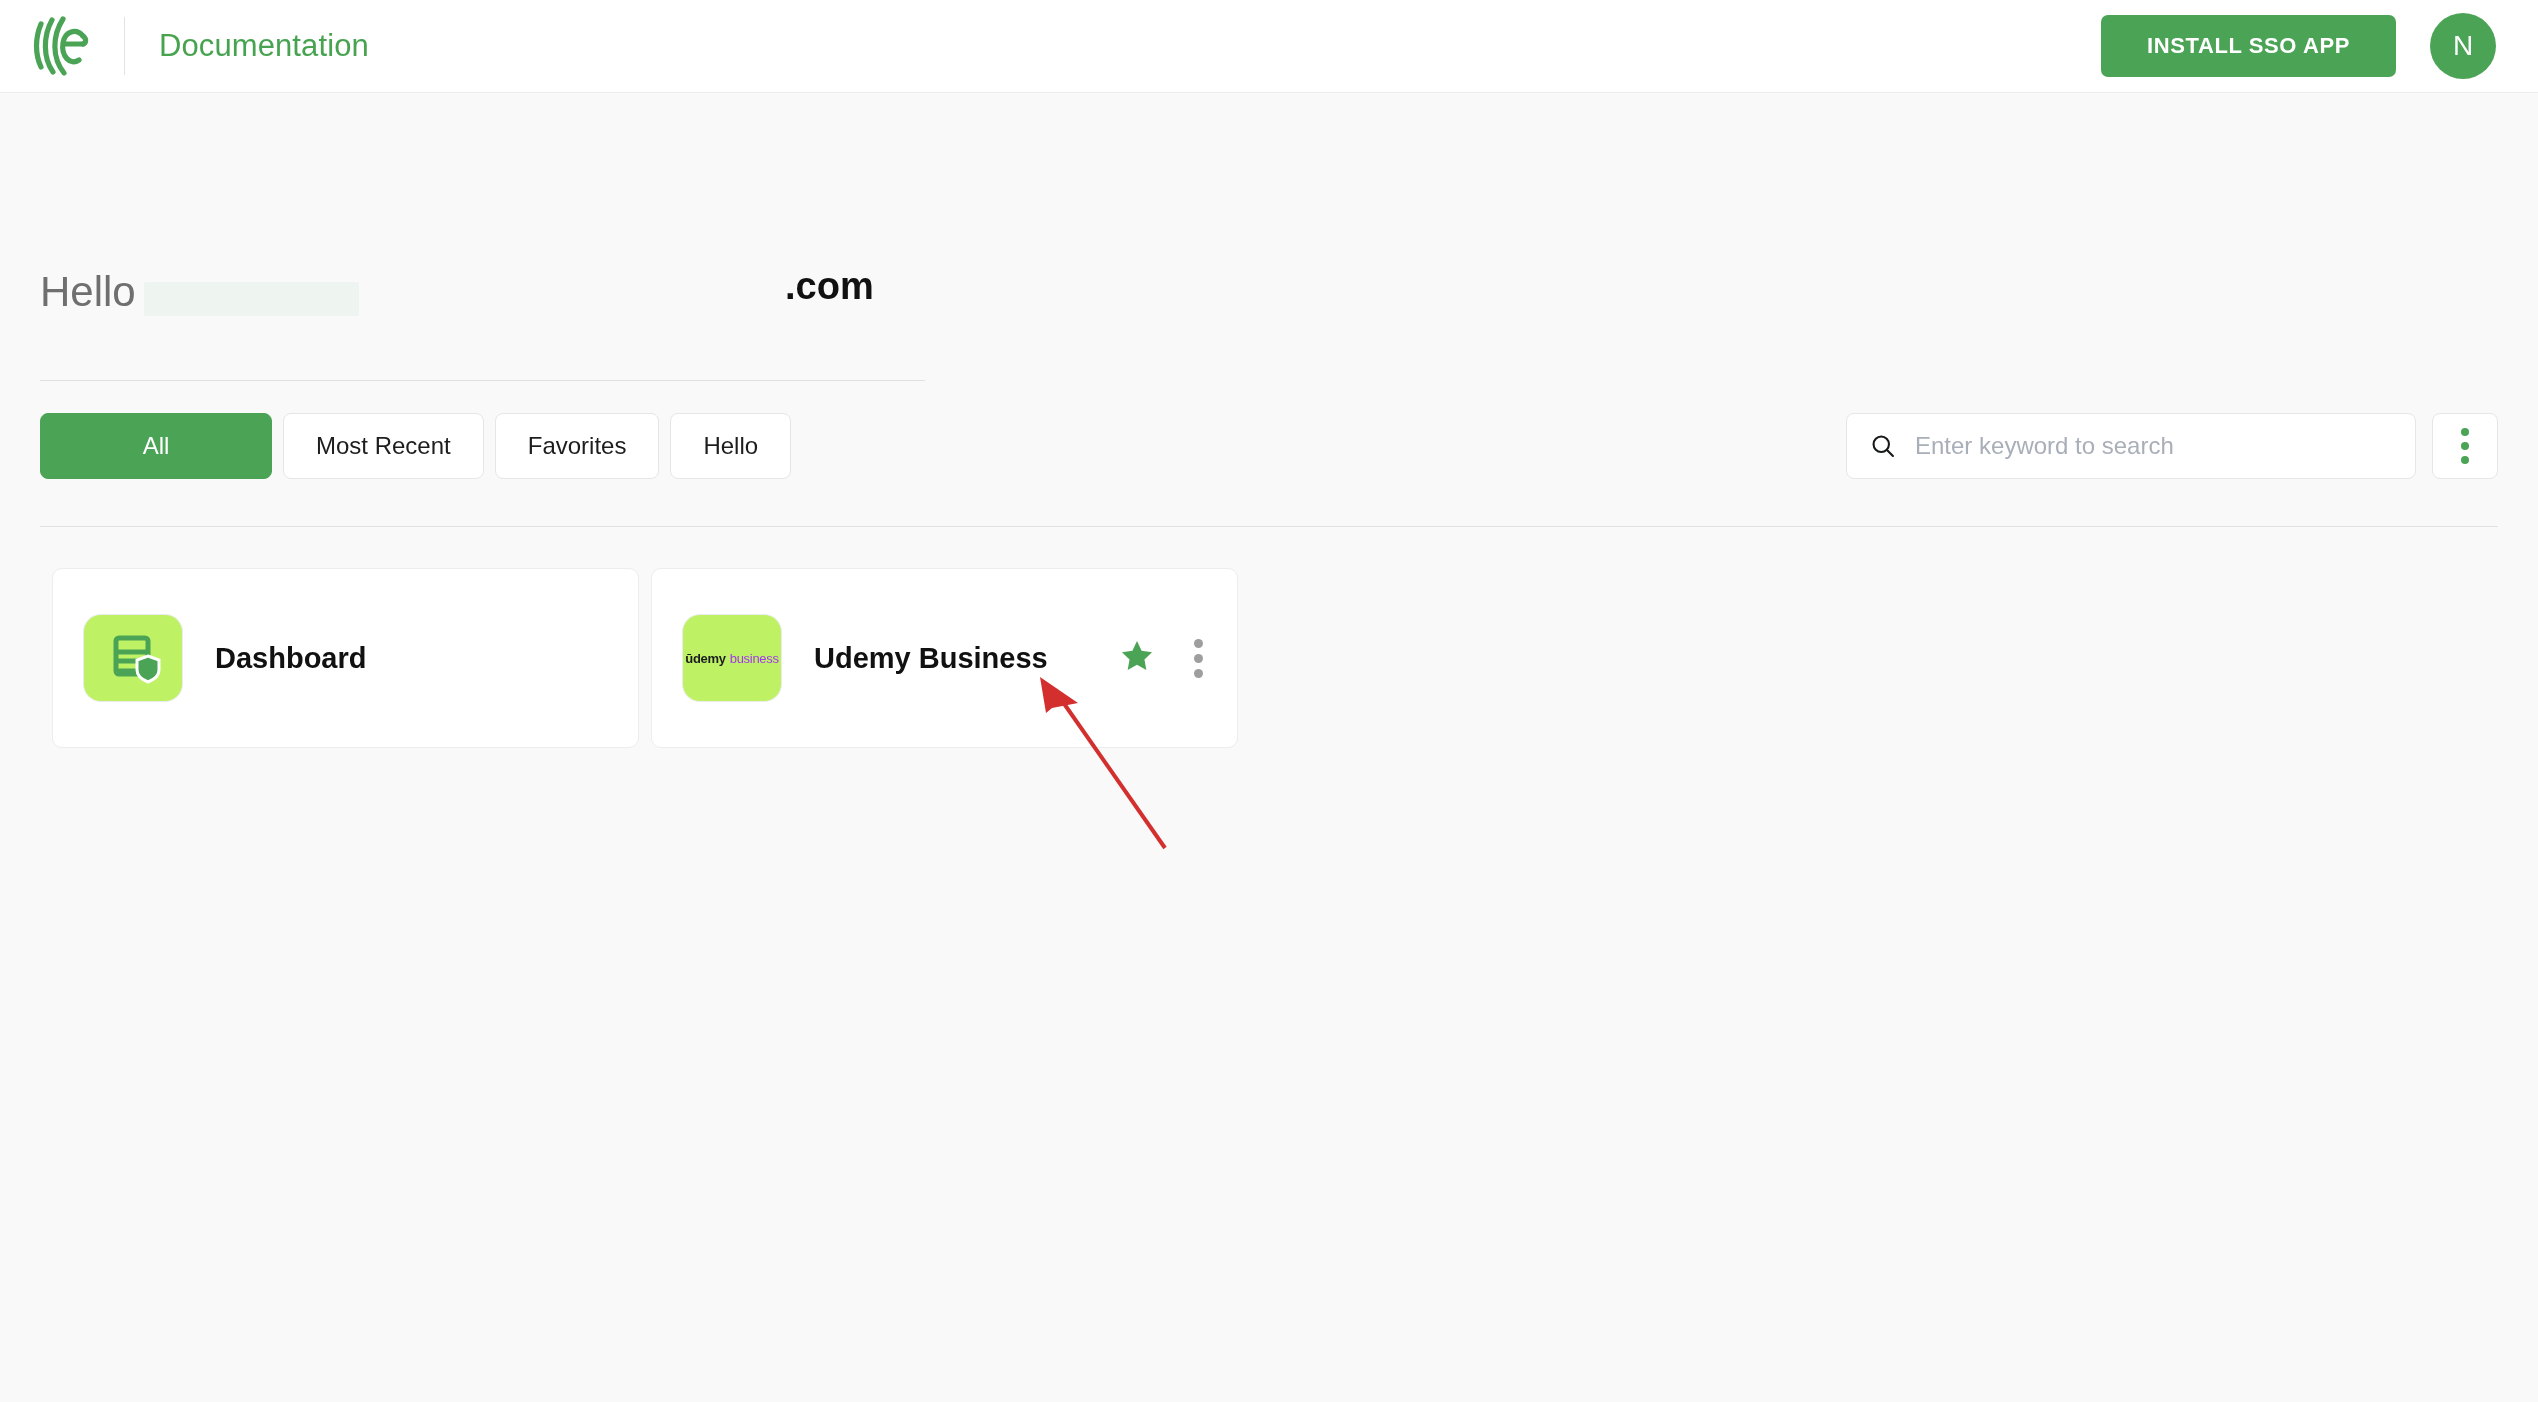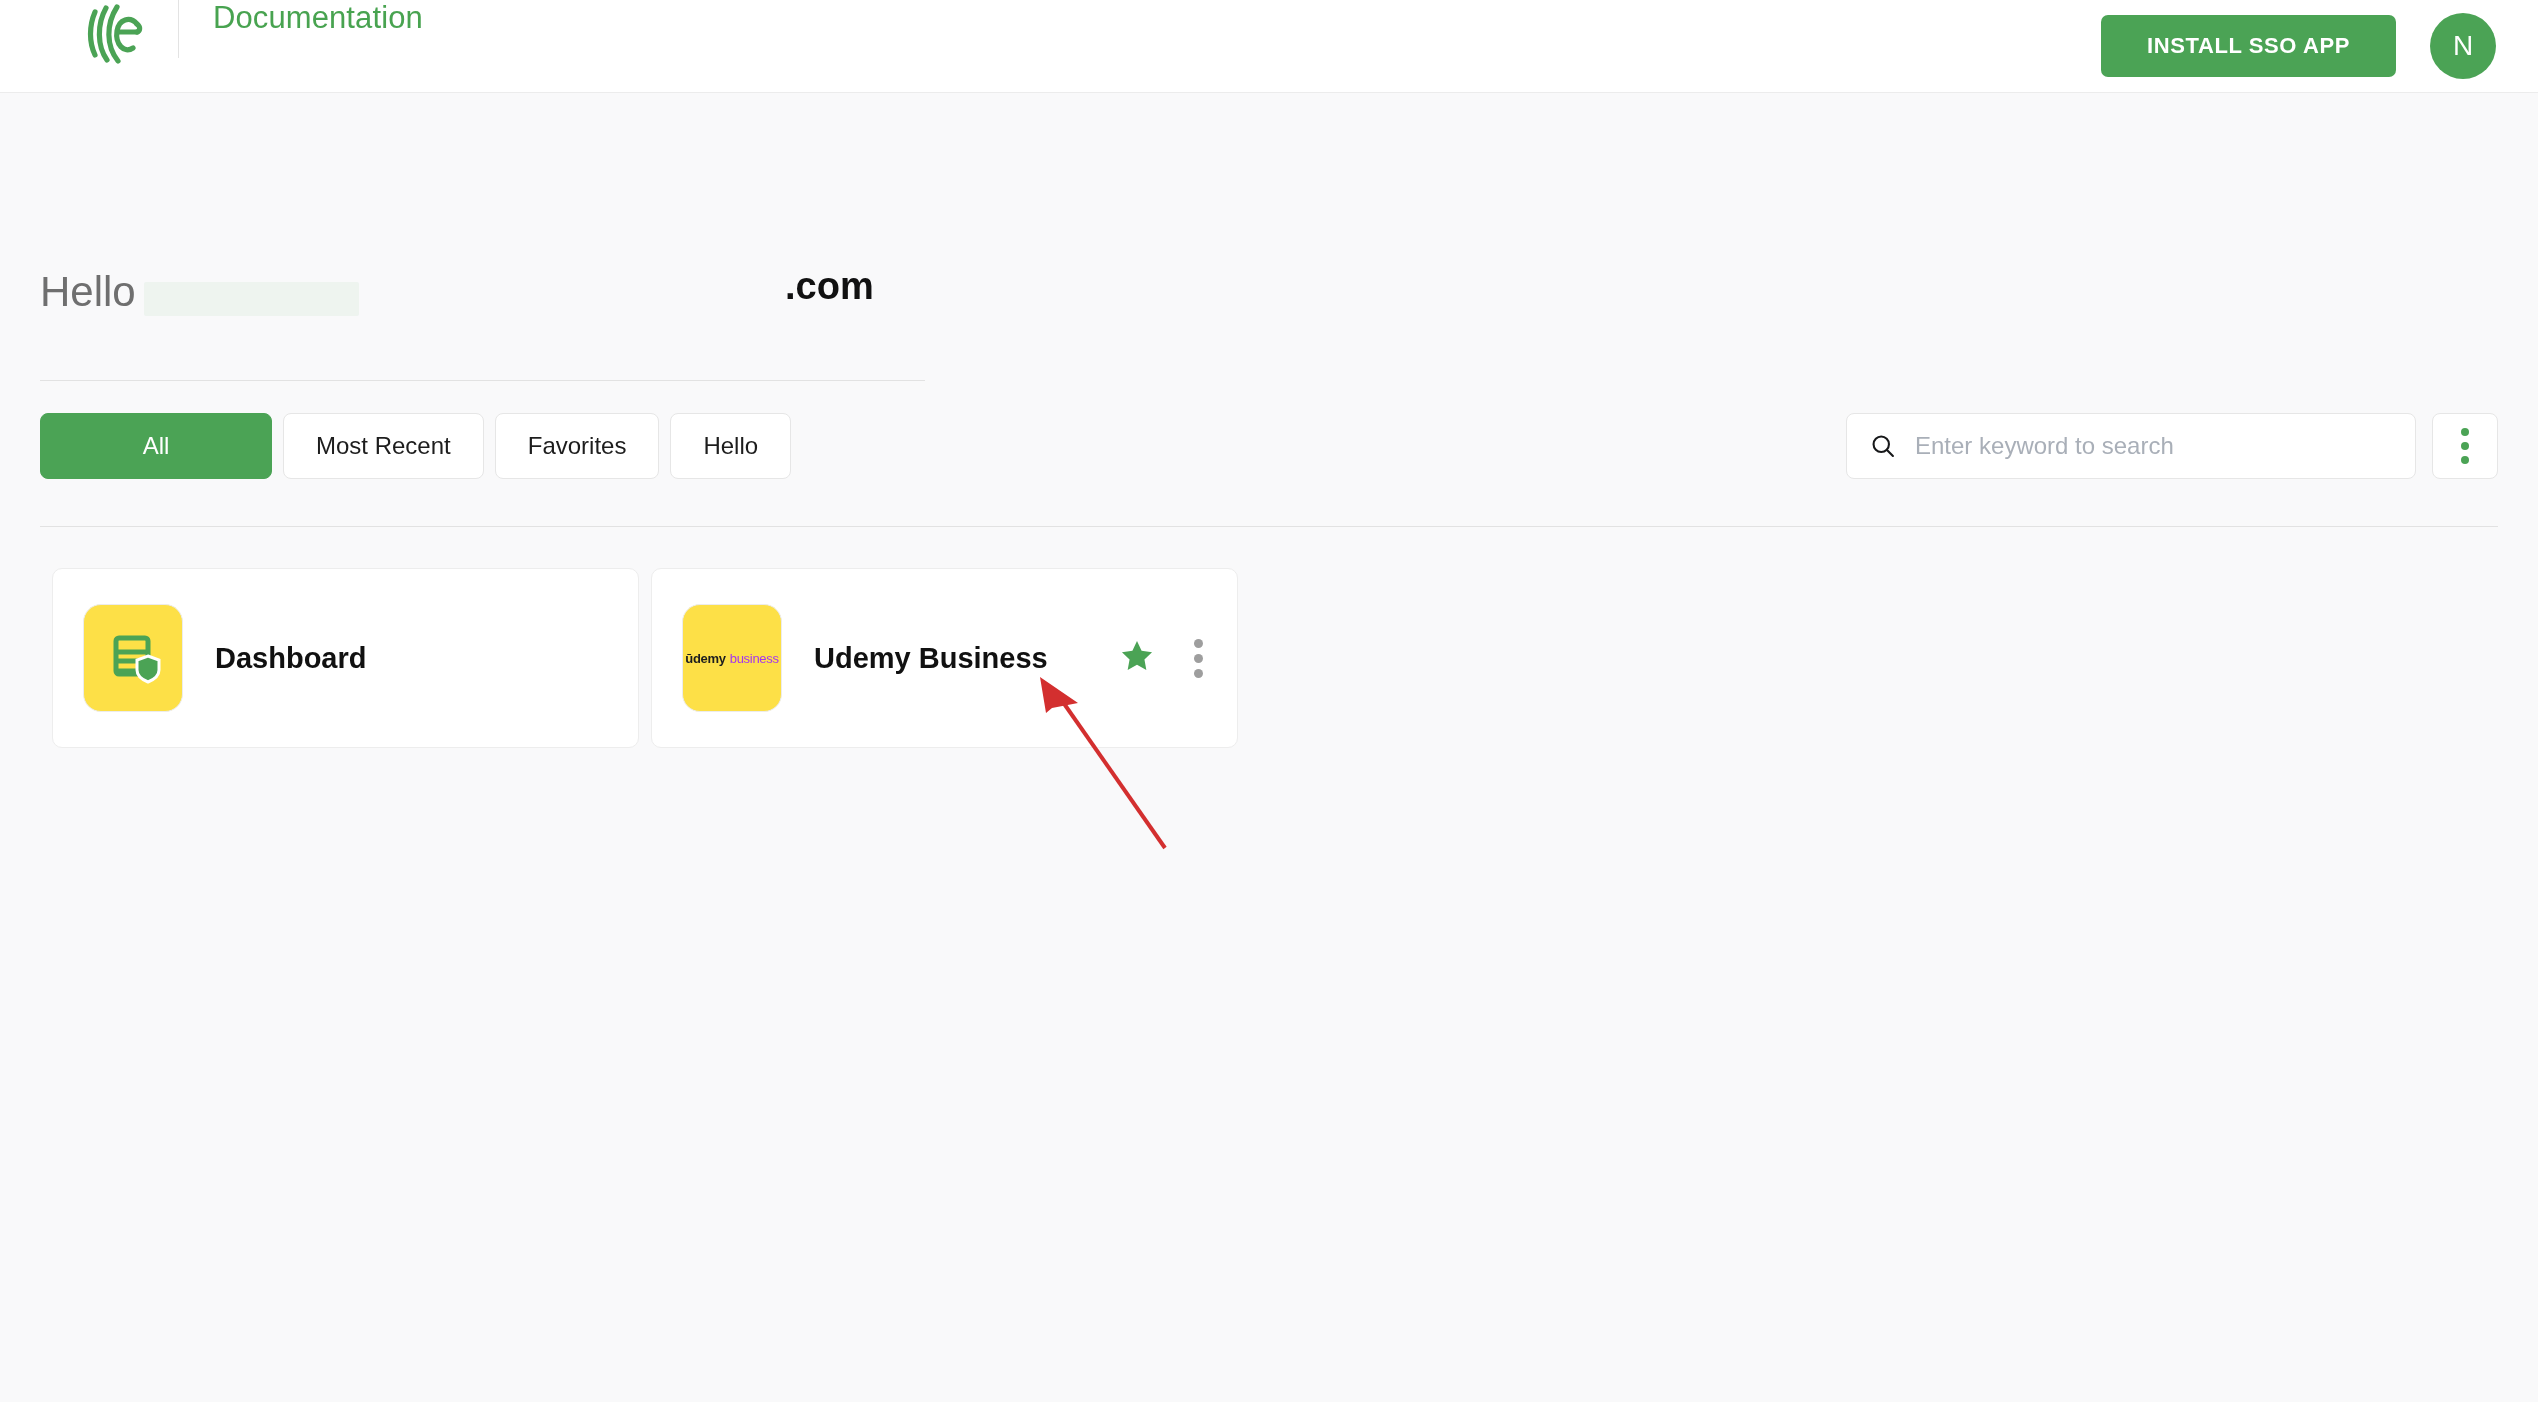--- a/index.html
+++ b/index.html
@@ -18,23 +18,23 @@
     position: relative;
     height: 93px;
     background: #ffffff;
     display: flex;
     align-items: center;
     border-bottom: 1px solid #ececec;
   }
 
   .brand-zone {
     display: flex;
-    align-items: flex-start;
+    align-items: center;
     height: 100%;
-    padding-left: 80px;
+    padding-left: 26px;
   }
 
   .logo-mark {
     width: 68px;
     height: 68px;
     display: block;
   }
 
   .brand-divider {
     width: 1px;
@@ -257,22 +257,22 @@
     border: 1px solid #ededed;
     border-radius: 10px;
     display: flex;
     align-items: center;
     padding: 0 30px;
     cursor: pointer;
   }
 
   .app-tile {
     width: 100px;
-    height: 108px;
-    background: #fde047;
+    height: 88px;
+    background: #bef264;
     border: 1px solid #ececec;
     border-radius: 18px;
     display: flex;
     align-items: center;
     justify-content: center;
     flex: 0 0 auto;
   }
 
   .app-name {
     font-size: 29px;

